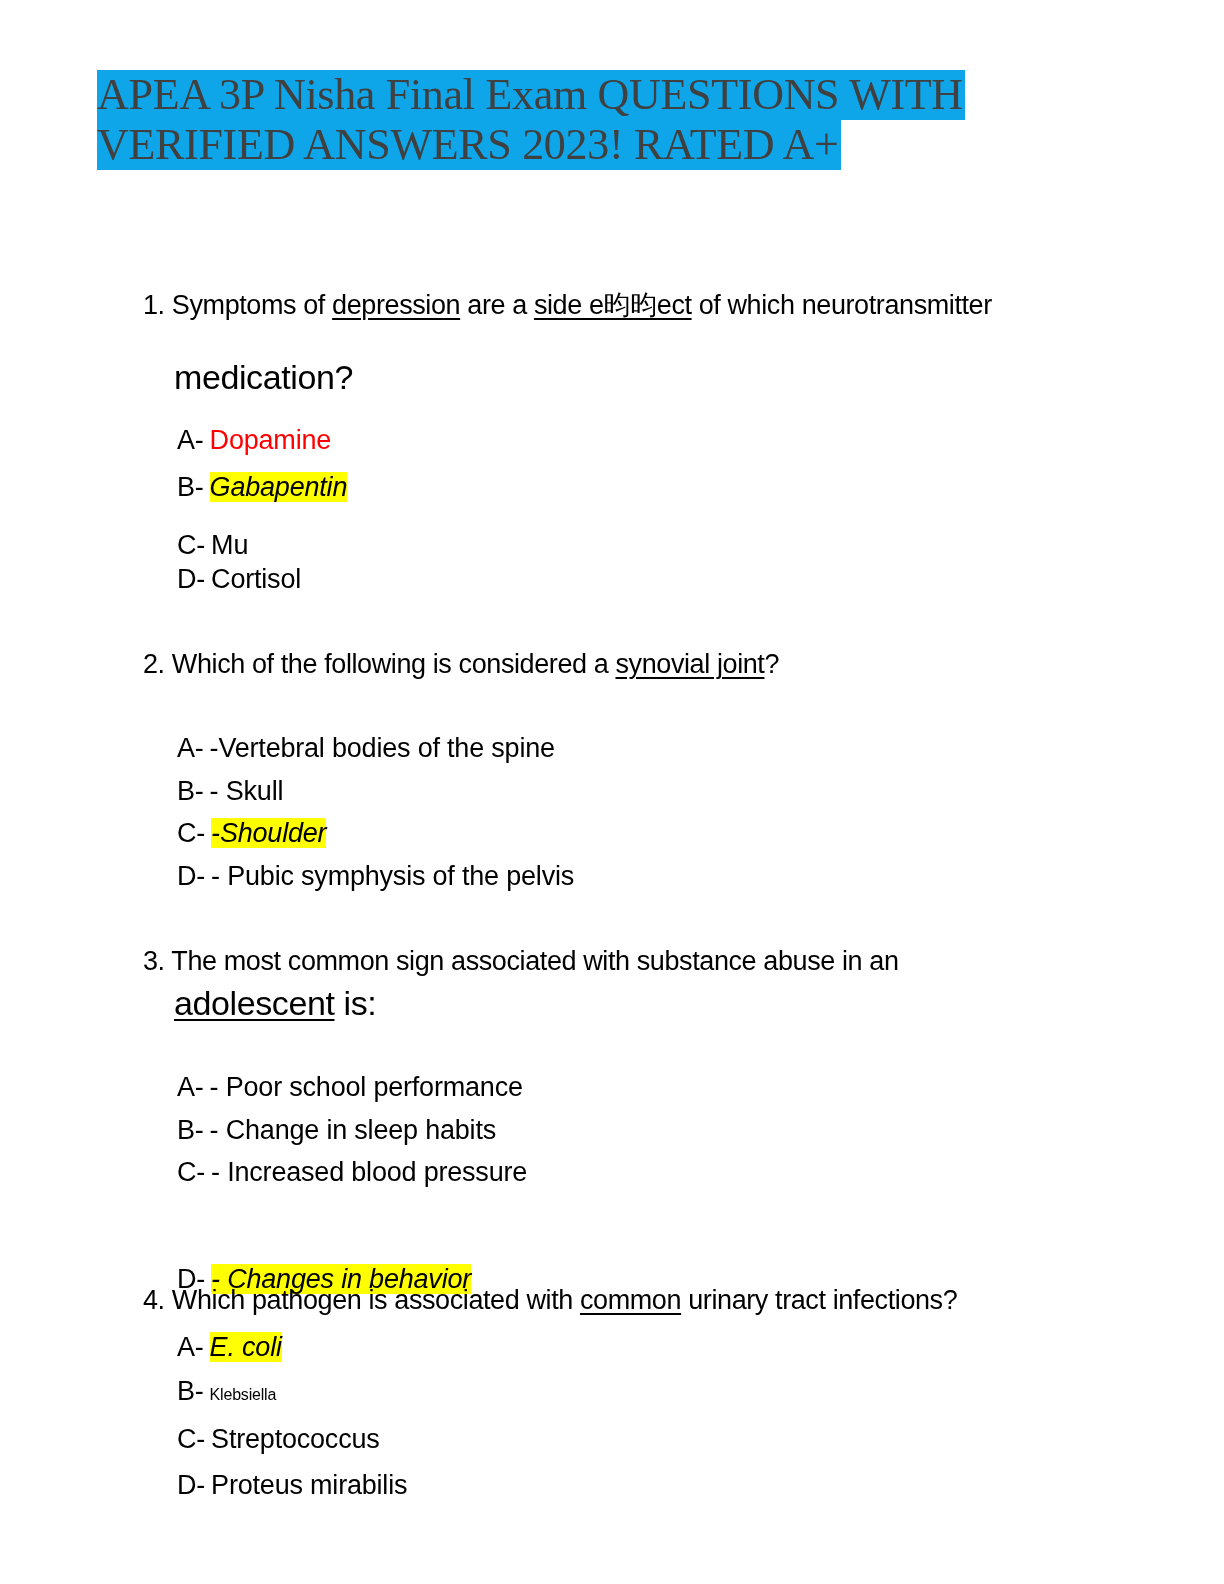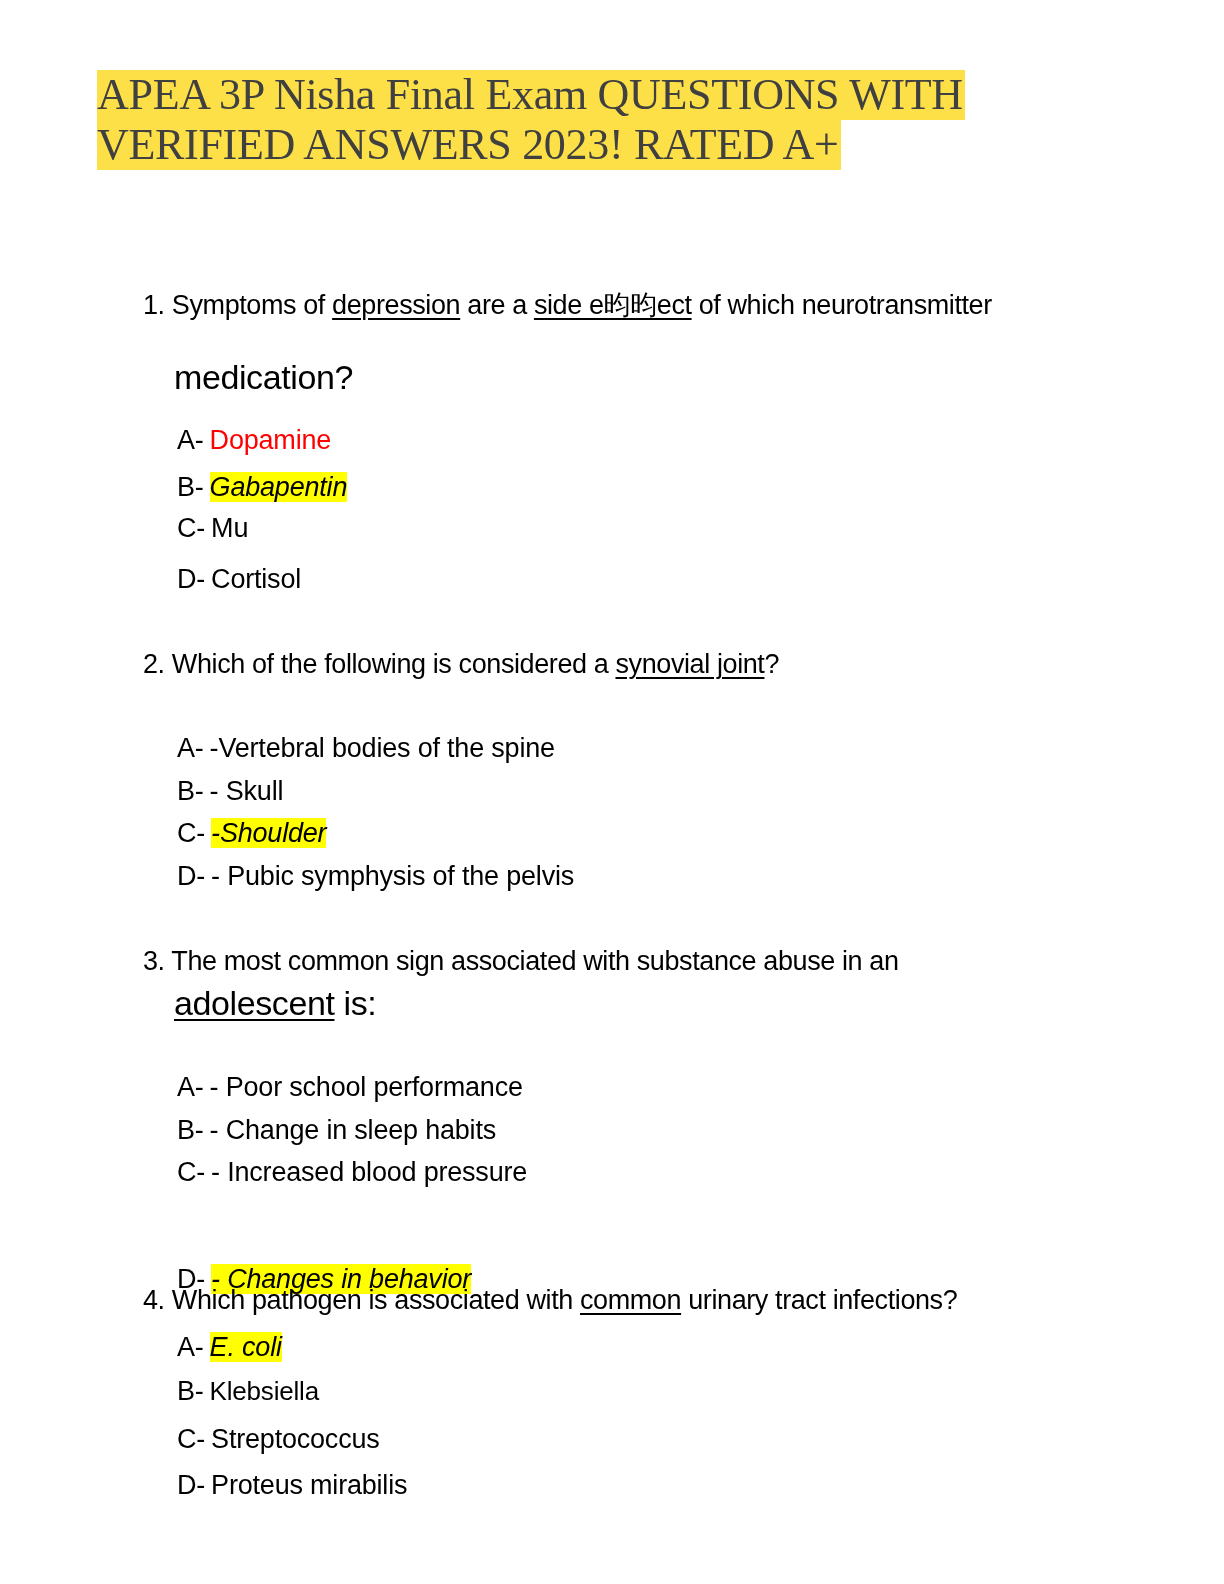--- a/index.html
+++ b/index.html
@@ -23,21 +23,21 @@
       font-family: "Liberation Serif", "DejaVu Serif", serif;
       font-weight: normal;
       font-size: 44px;
       line-height: 50px;
       color: #404040;
       letter-spacing: -0.3px;
     }
     .title-line {
       display: block;
       width: max-content;
-      background: #fde047;
+      background: #0ea5e9;
       padding-right: 2px;
       white-space: nowrap;
     }
     .q {
       position: absolute;
       left: 143px;
       font-size: 27px;
       line-height: 34px;
       white-space: nowrap;
       letter-spacing: -0.4px;
@@ -56,21 +56,21 @@
       position: absolute;
       left: 177px;
       font-size: 27px;
       line-height: 34px;
       white-space: nowrap;
       letter-spacing: -0.2px;
     }
     .opt .lbl { margin-right: 6px; }
     .hl { background: #ffff00; font-style: italic; }
     .red { color: #ff0000; }
-    .small { font-size: 26px; }
+    .small { font-size: 16px; }
   </style>
 </head>
 <body>
 
 <h1 class="title">
   <span class="title-line">APEA 3P Nisha Final Exam QUESTIONS WITH </span>
   <span class="title-line">VERIFIED ANSWERS 2023! RATED A+</span>
 </h1>
 
 <div class="q" style="top:288px;">
@@ -78,21 +78,21 @@
   <span>Symptoms of </span><span class="u">depression</span><span> are a </span><span class="u">side e昀昀ect</span><span> of which neurotransmitter</span>
 </div>
 <div class="q-cont" style="top:360px;">medication?</div>
 
 <div class="opt" style="top:423px;">
   <span class="lbl">A-</span><span class="red">Dopamine</span>
 </div>
 <div class="opt" style="top:470px;">
   <span class="lbl">B-</span><span class="hl">Gabapentin</span>
 </div>
-<div class="opt" style="top:511px;">
+<div class="opt" style="top:528px;">
   <span class="lbl">C-</span><span>Mu</span>
 </div>
 <div class="opt" style="top:562px;">
   <span class="lbl">D-</span><span>Cortisol</span>
 </div>
 
 <div class="q" style="top:647px;">
   <span class="num">2.</span>
   <span>Which of the following is considered a </span><span class="u">synovial joint</span><span>?</span>
 </div>

